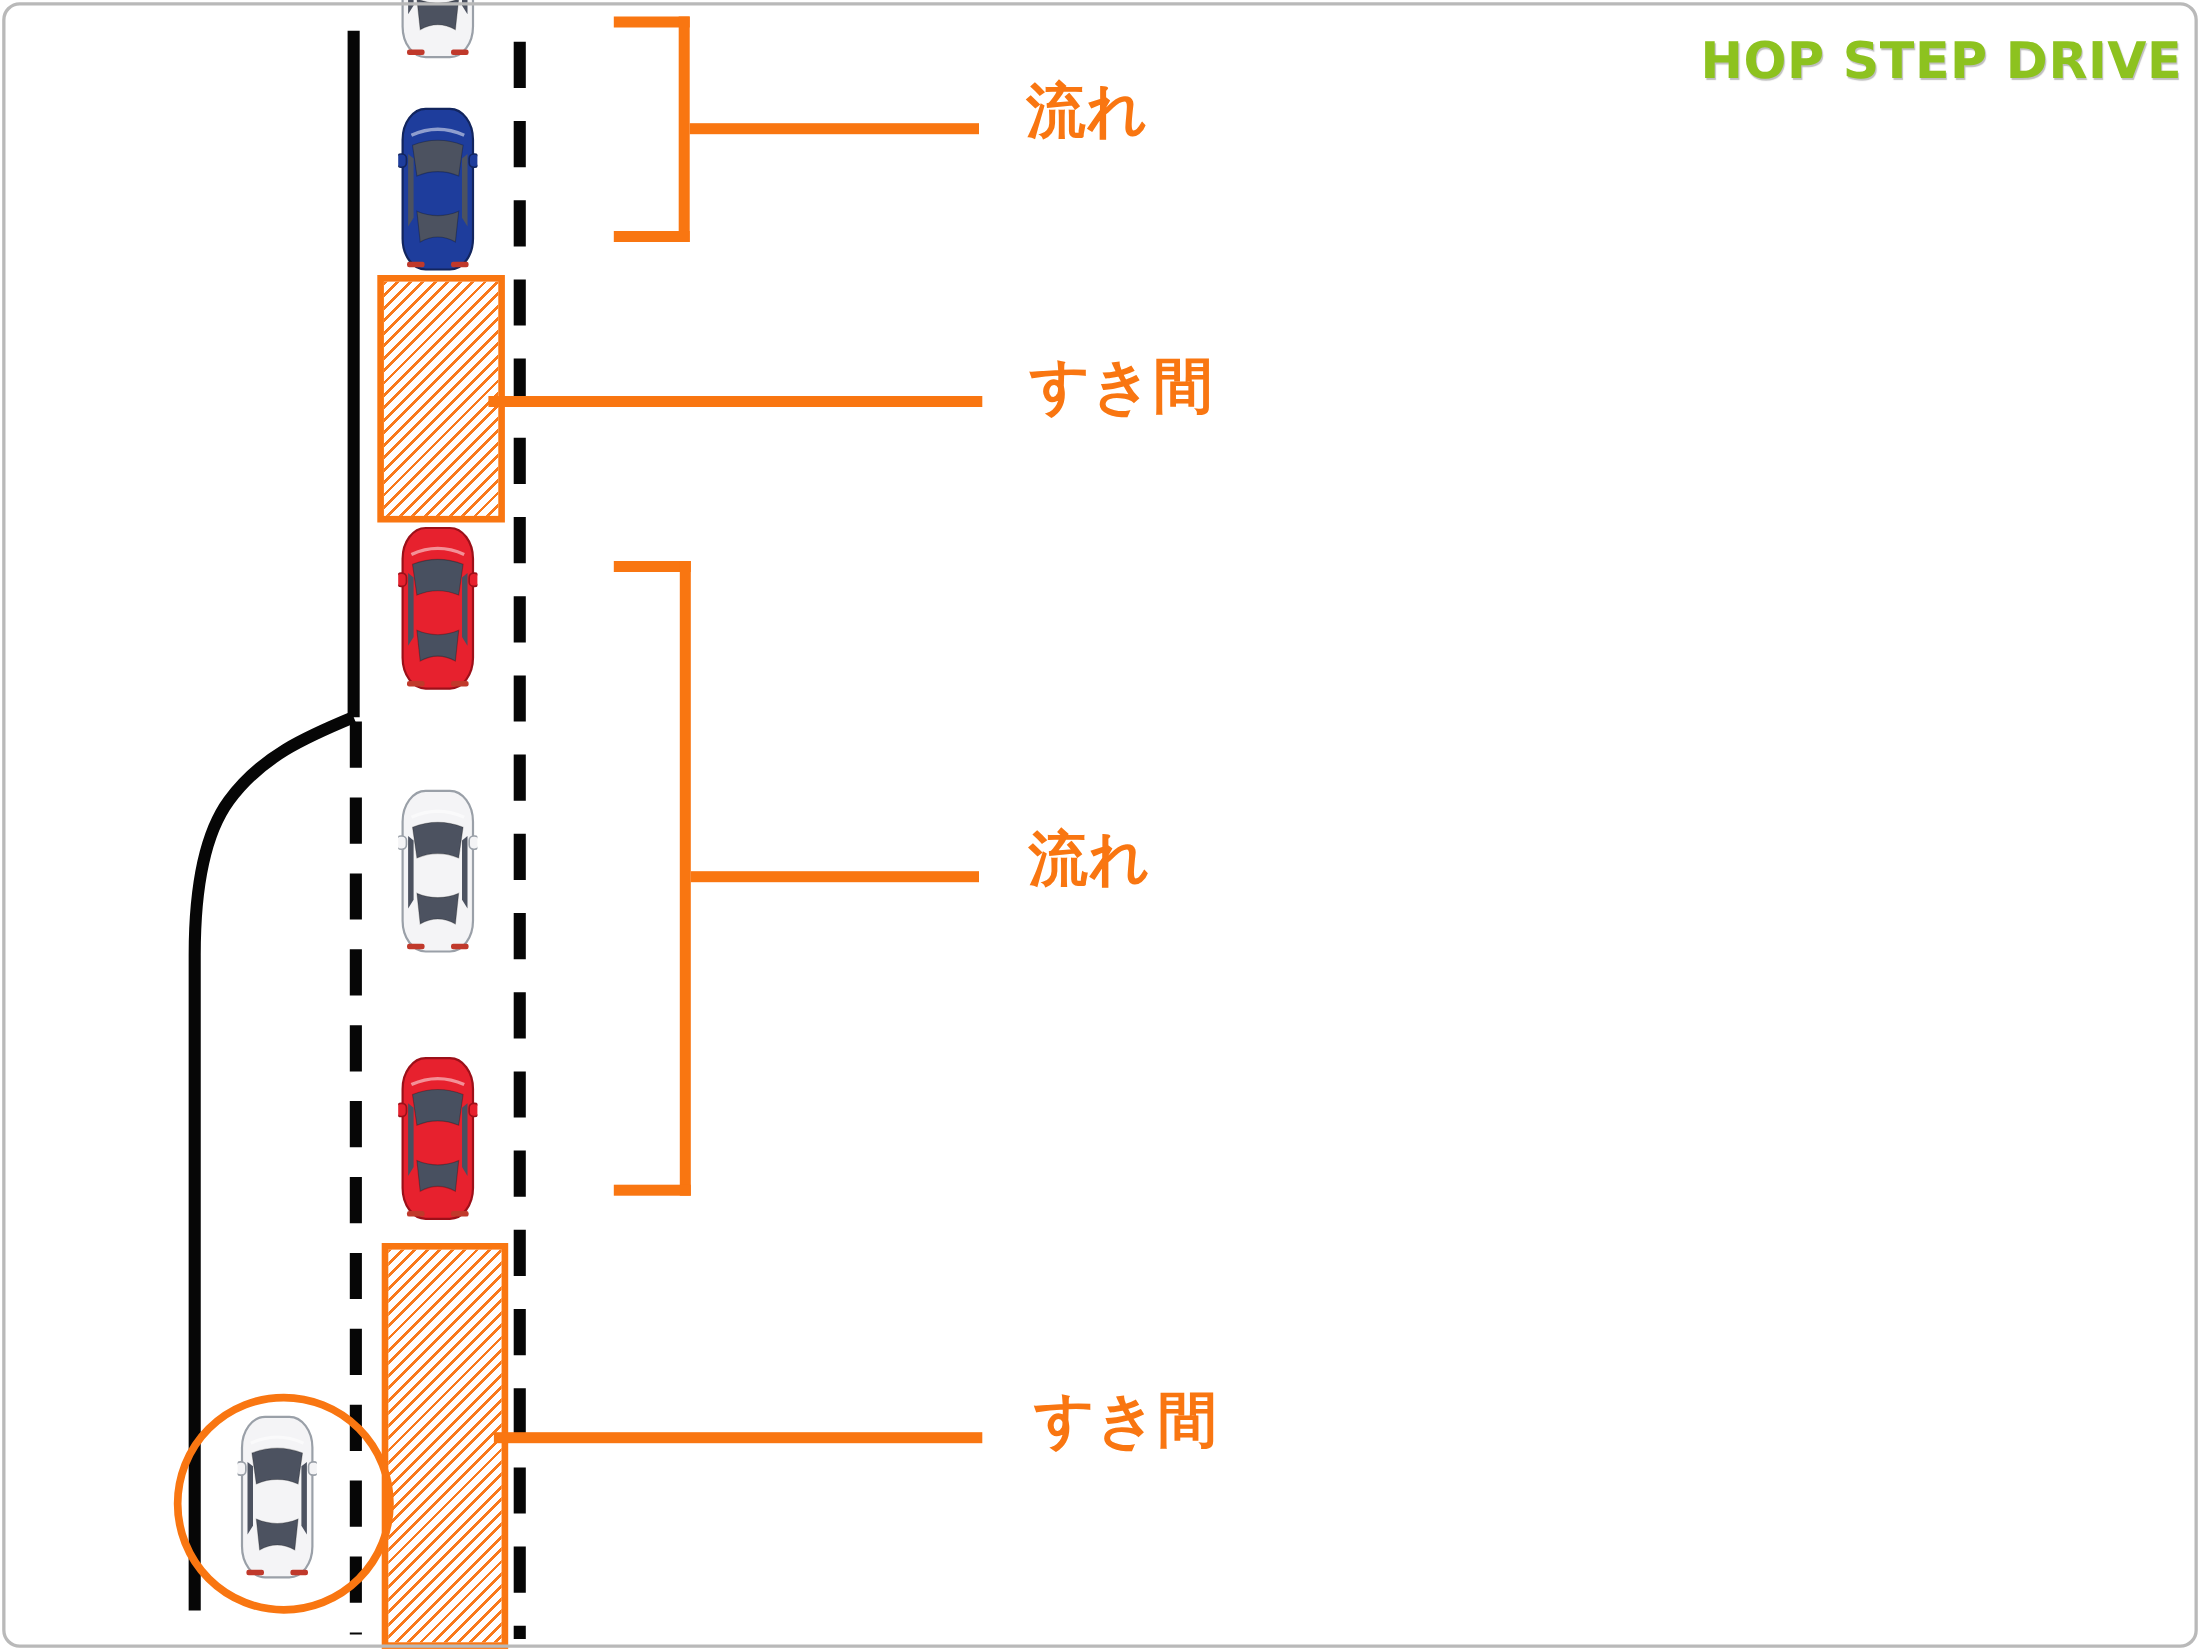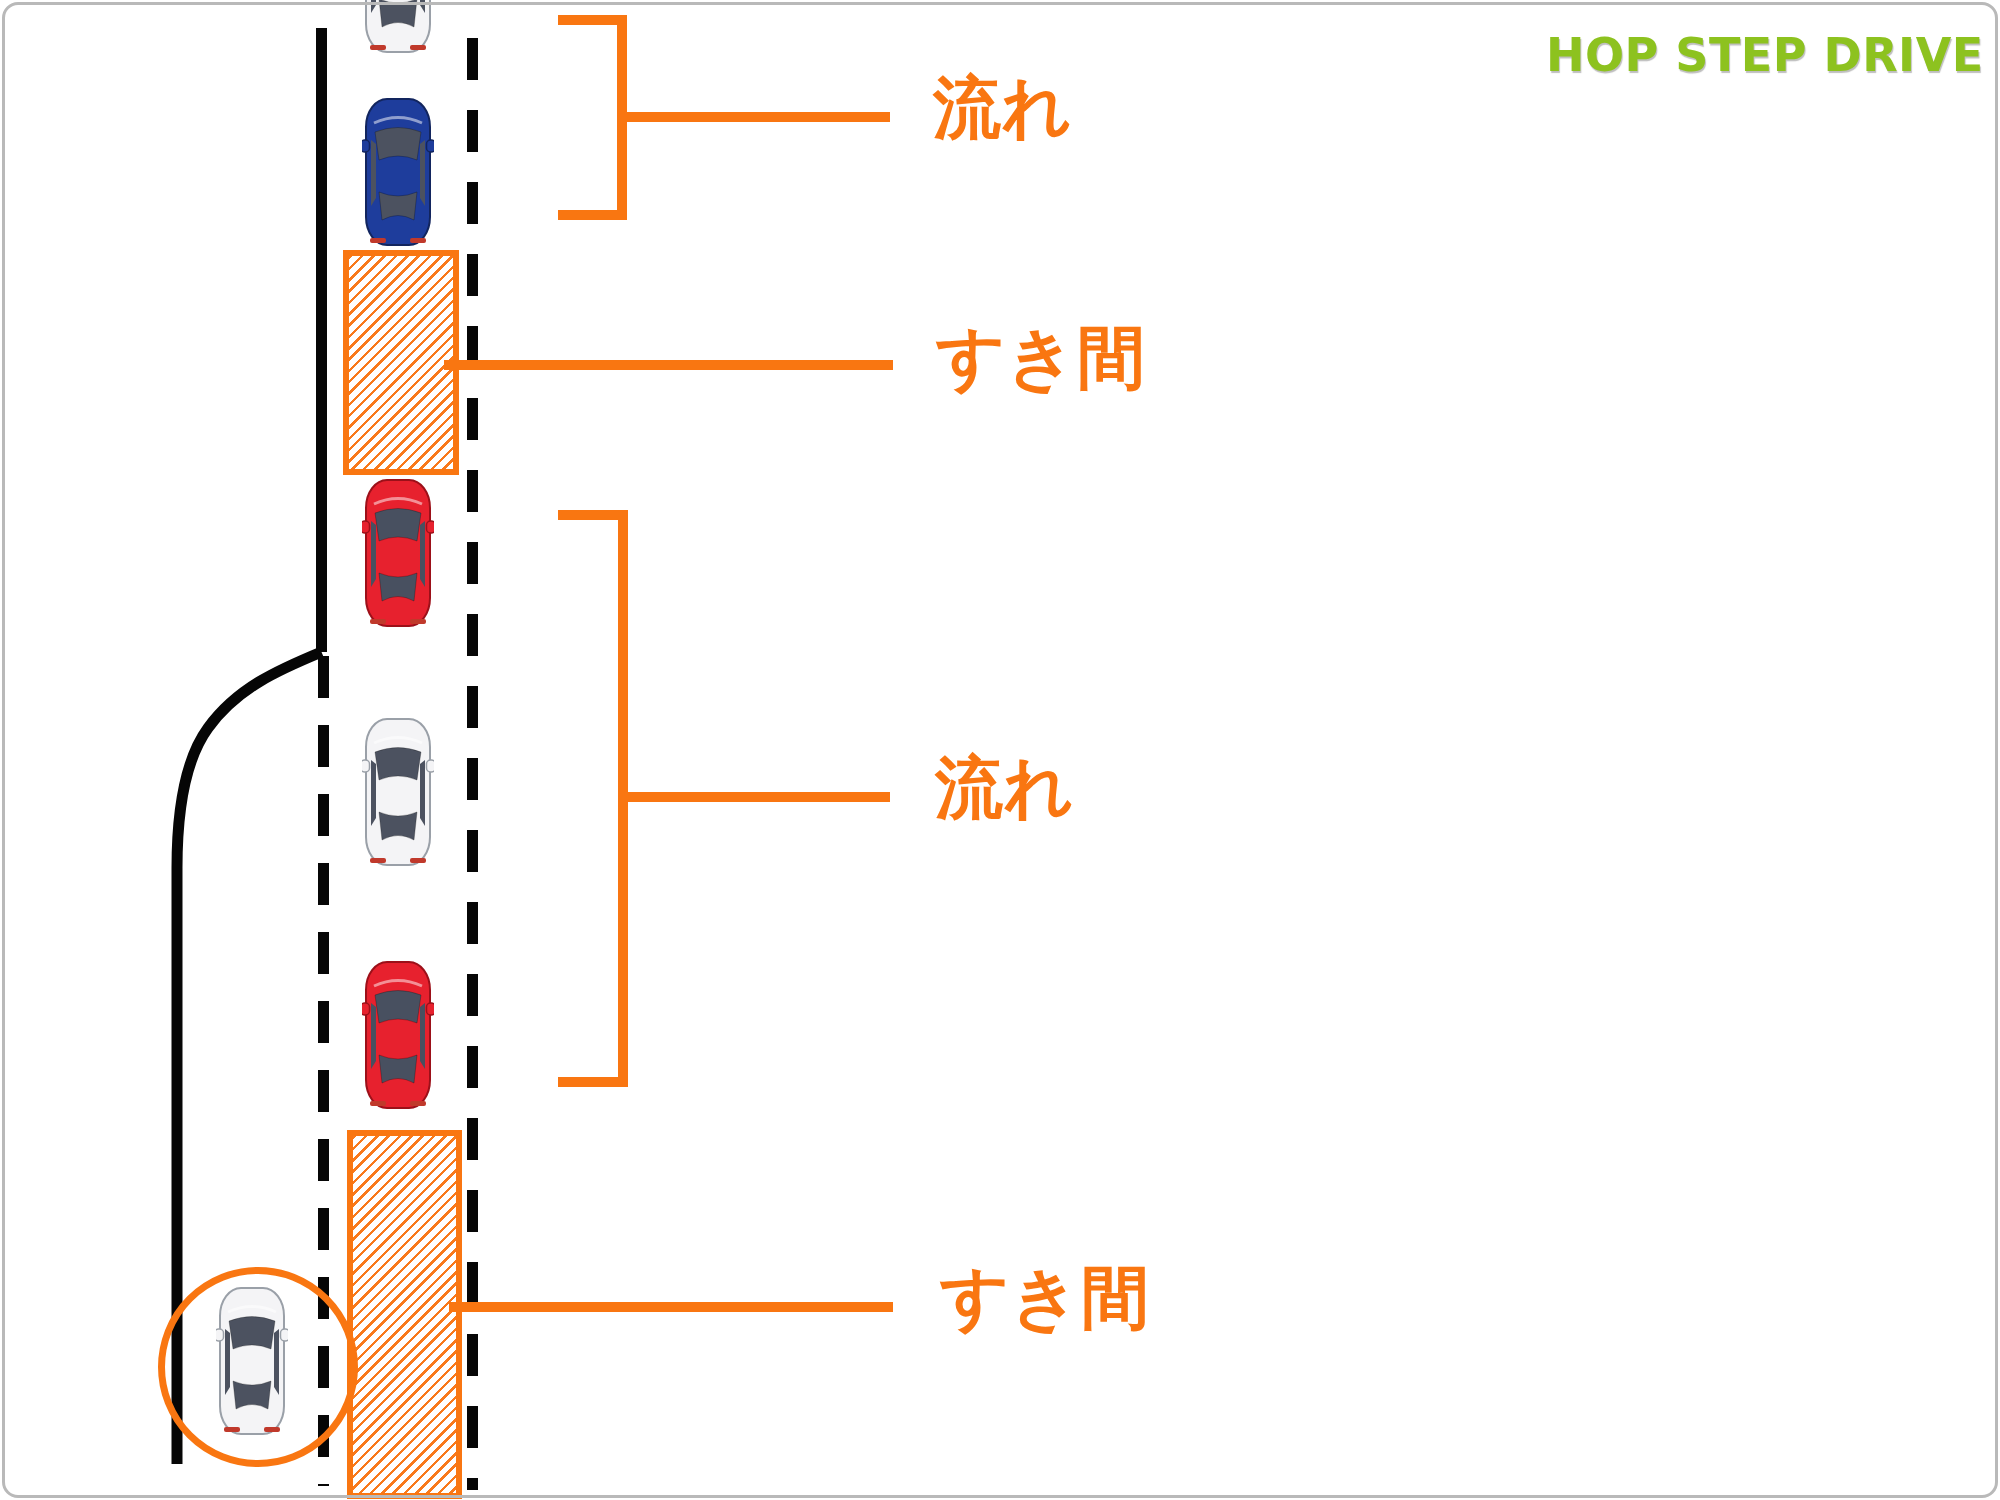--- a/index.html
+++ b/index.html
@@ -13,21 +13,21 @@
     position:absolute;z-index:2;
     border:6px solid #F97611;
     background:
       repeating-linear-gradient(135deg,#F9791B 0,#F9791B 2.5px,rgba(255,255,255,0) 2.5px,rgba(255,255,255,0) 8px),
       #ffffff;
   }
   .hatch1{left:343px;top:250px;width:104px;height:213px;}
   .hatch2{left:347px;top:1130px;width:103px;height:357px;}
   .oline{position:absolute;background:#F97611;z-index:3;}
   .label{
-    position:absolute;z-index:4;color:#F97611;font-weight:bold;font-size:68px;
+    position:absolute;z-index:4;color:#F97611;font-weight:bold;font-size:54px;
     line-height:1;white-space:nowrap;letter-spacing:1px;
   }
   .car{position:absolute;z-index:3;}
   .car--white{--body:#F4F4F6;--line:#9aa0a8;--glass:#4C5260;}
   .car--blue{--body:#1E3D9C;--line:#12255e;--glass:#4C5260;}
   .car--red{--body:#E7212E;--line:#9c1019;--glass:#485060;}
   .merge-circle{
     position:absolute;left:158px;top:1267px;width:186px;height:186px;
     border:7px solid #F97611;border-radius:50%;z-index:5;background:transparent;
   }

